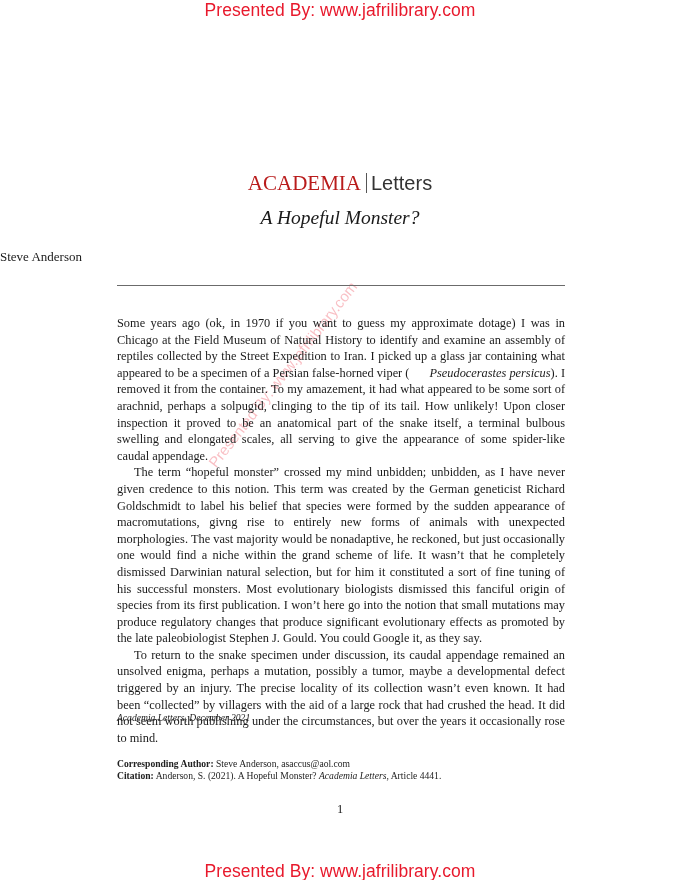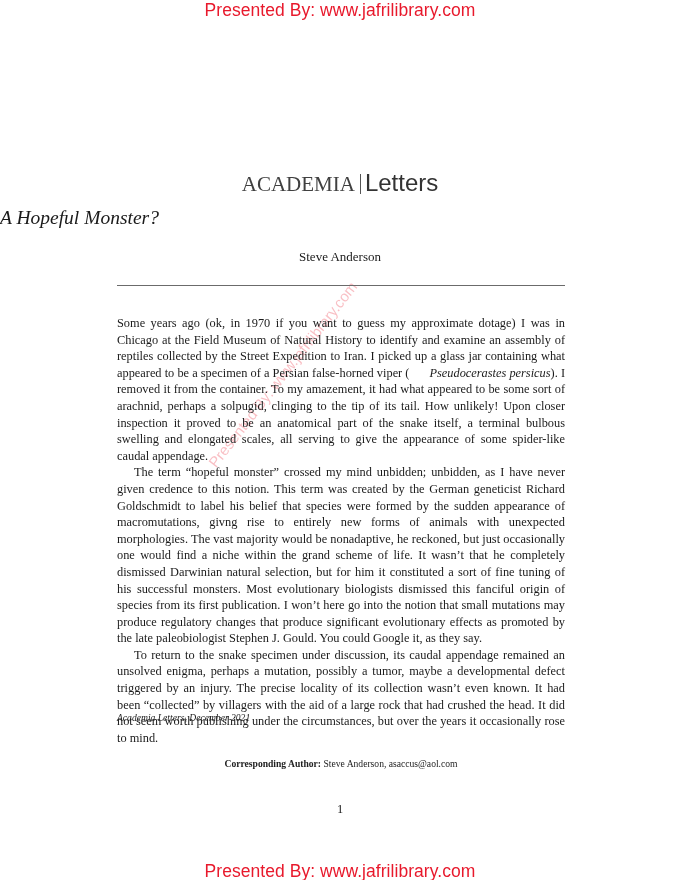--- a/index.html
+++ b/index.html
@@ -45,51 +45,51 @@
       position: absolute;
       top: 171px;
       left: 0;
       width: 680px;
       text-align: center;
       font-size: 21px;
       line-height: 24px;
     }
     .masthead .brand {
       font-family: "Liberation Serif", "DejaVu Serif", serif;
-      color: #404040;
+      color: #b91c1c;
     }
     .masthead .sep {
       display: inline-block;
       width: 1px;
       height: 20px;
       background: #555;
       vertical-align: -3px;
       margin: 0 4px 0 5px;
     }
     .masthead .journal {
       font-family: "Liberation Sans", "DejaVu Sans", sans-serif;
       font-weight: normal;
       color: #333;
-      font-size: 24px;
+      font-size: 20px;
     }
 
     .title {
       position: absolute;
       top: 207px;
       left: 0;
       width: 680px;
+      text-align: center;
       font-style: italic;
       font-size: 19.5px;
     }
     .author {
       position: absolute;
       top: 249px;
       left: 0;
       width: 680px;
-      text-align: center;
       font-size: 13px;
     }
     .rule {
       position: absolute;
       top: 285px;
       left: 117px;
       width: 448px;
       height: 1px;
       background: #6b6b6b;
     }
@@ -126,21 +126,20 @@
     .footer-line .right { padding-left: 30px; }
 
     .meta {
       position: absolute;
       top: 758px;
       left: 117px;
       width: 448px;
       font-size: 9.6px;
       line-height: 11.6px;
       color: #222;
-      text-align: center;
     }
     .meta b { font-weight: bold; }
     .meta .mono {
       font-family: "Liberation Mono", "DejaVu Sans Mono", monospace;
       font-size: 9.2px;
     }
     .page-num {
       position: absolute;
       top: 802px;
       left: 0;
@@ -169,17 +168,18 @@
   <p>The term “hopeful monster” crossed my mind unbidden; unbidden, as I have never given credence to this notion. This term was created by the German geneticist Richard Goldschmidt to label his belief that species were formed by the sudden appearance of macromutations, giv­ng rise to entirely new forms of animals with unexpected morphologies.  The vast majority would be nonadaptive, he reckoned, but just occasionally one would find a niche within the grand scheme of life. It wasn’t that he completely dismissed Darwinian natural selection, but for him it constituted a sort of fine tuning of his successful monsters. Most evolutionary biol­ogists dismissed this fanciful origin of species from its first publication. I won’t here go into the notion that small mutations may produce regulatory changes that produce significant evo­lutionary effects as promoted by the late paleobiologist Stephen J. Gould.  You could Google it, as they say.</p>
   <p>To return to the snake specimen under discussion, its caudal appendage remained an un­solved enigma, perhaps a mutation, possibly a tumor, maybe a developmental defect triggered by an injury. The precise locality of its collection wasn’t even known. It had been “collected” by villagers with the aid of a large rock that had crushed the head.  It did not seem worth publishing under the circumstances, but over the years it occasionally rose to mind.</p>
 </div>
 
 <div class="footer-line">
   <span class="left">Academia Letters, December 2021</span>
 </div>
 
 <div class="meta">
   <div><b>Corresponding Author:</b><span> Steve Anderson, asaccus@aol.com</span></div>
+  <div><b>Citation:</b><span> Anderson, S. (2021).  A Hopeful Monster? </span><em>Academia Letters</em><span>, Article 4441.</span></div>
 </div>
 
 <div class="page-num">1</div>
 
 <div class="banner bottom">Presented By: www.jafrilibrary.com</div>
 
 </body></html>

